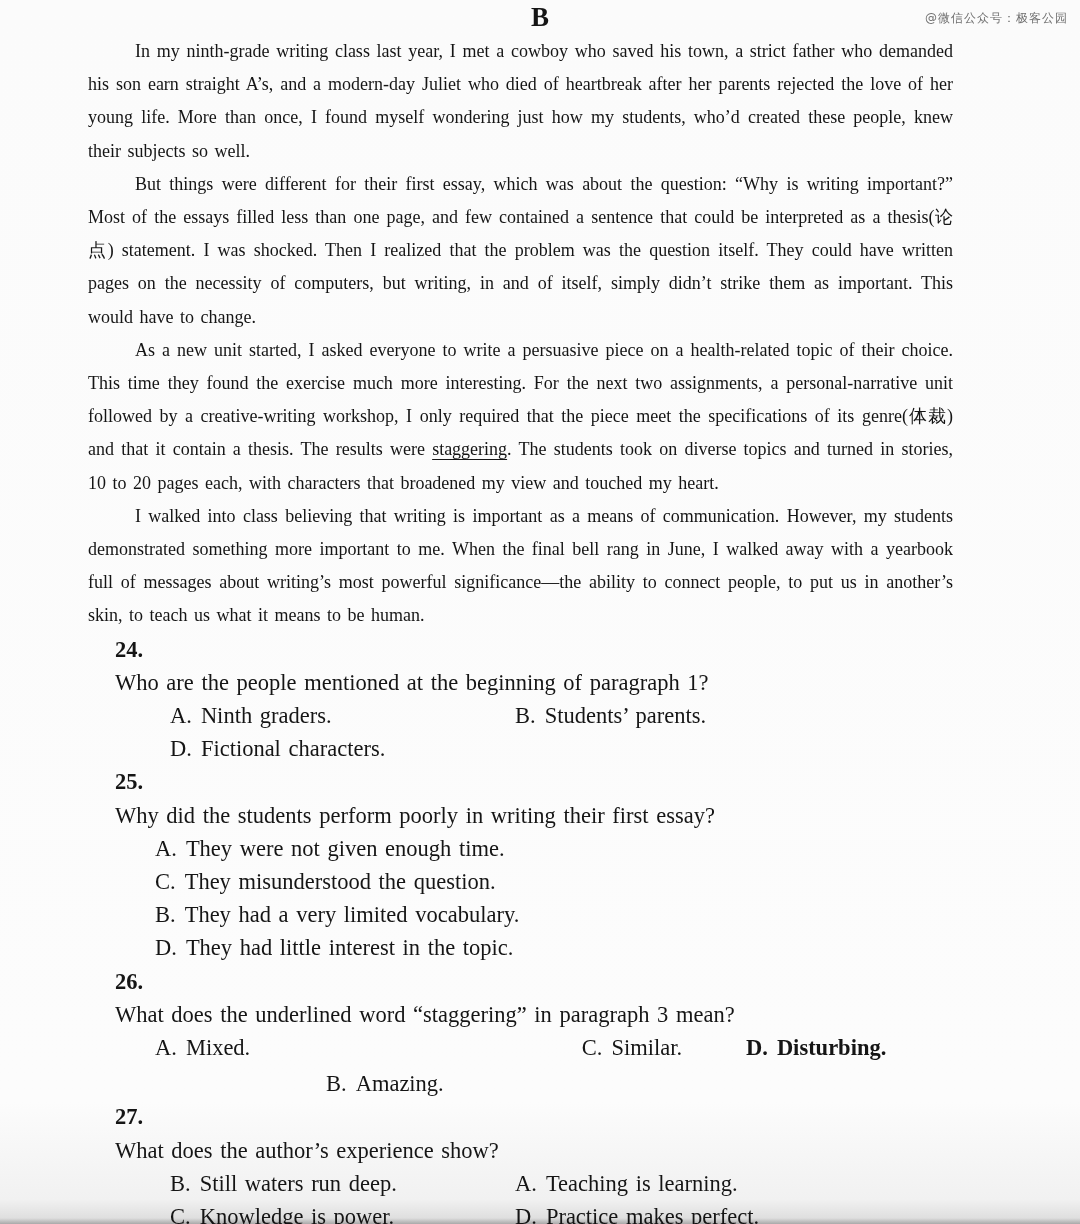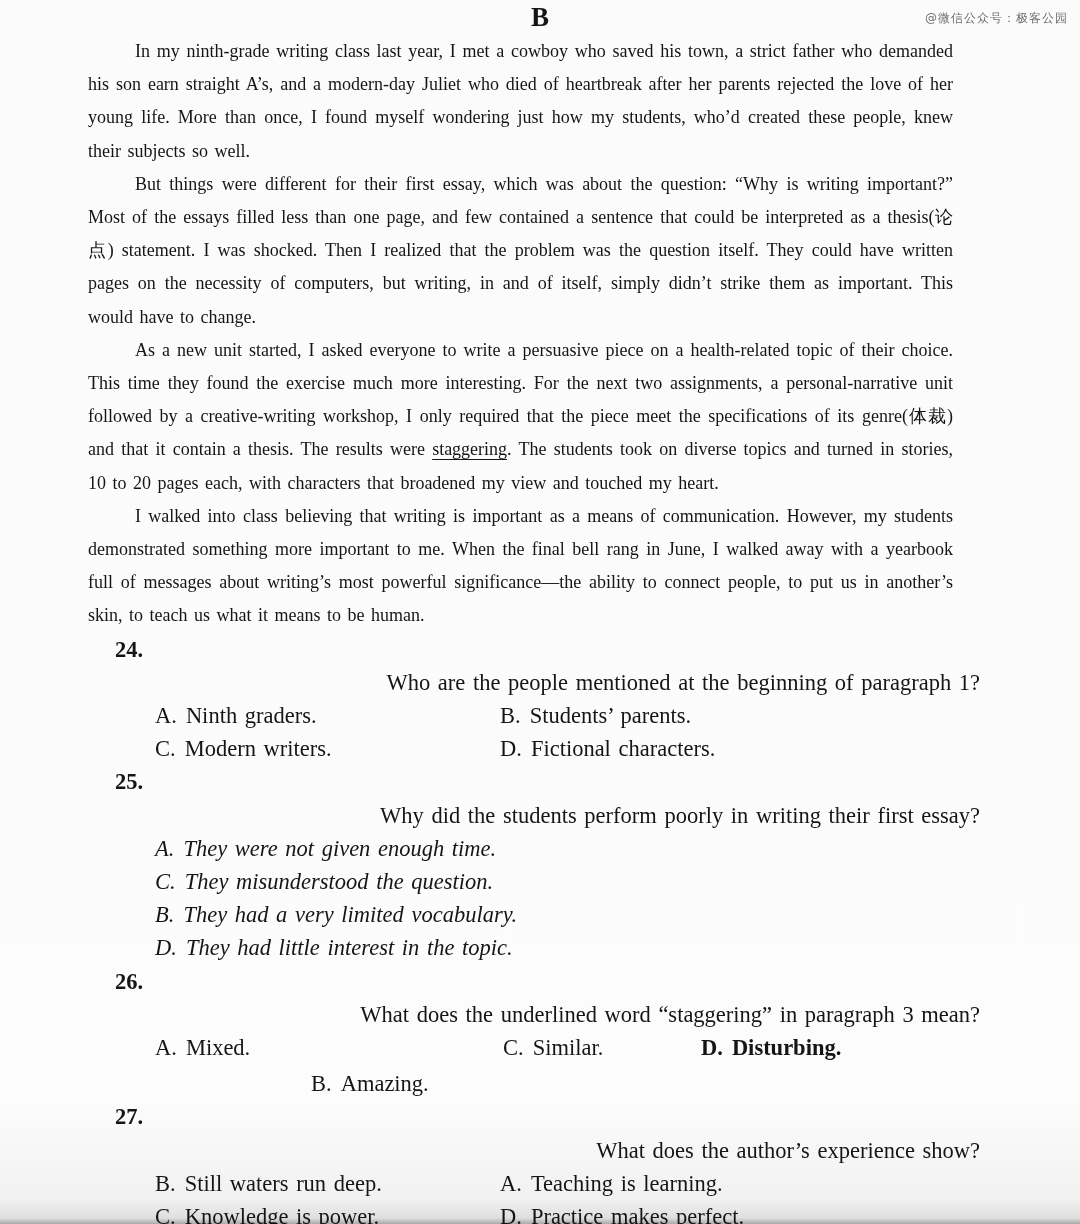--- a/index.html
+++ b/index.html
@@ -41,32 +41,32 @@
   .u { text-decoration: underline; text-underline-offset: 4px; }
   .questions {
     margin-left: 115px;
     width: 865px;
     font-size: 22.5px;
     line-height: 33.2px;
     word-spacing: 2px;
   }
   .q-head { display: flex; flex-direction: column; }
   .q-num { font-weight: 700; width: 45px; flex: none; }
-  .q-text { flex: 1; text-align: right; }
+  .q-text { flex: 1; }
   .opts-grid2 {
-    margin-left: 40px;
+    margin-left: 55px;
     display: grid;
     grid-template-columns: 345px 1fr;
   }
   .opts-list { margin-left: 40px; }
-  .opts-list .opt { display: block; font-style: italic; }
-  .opts-row { margin-left: 40px; display: flex; }
+  .opts-list .opt { display: block; }
+  .opts-row { margin-left: 40px; display: flex; gap: 15px; }
   .opts-row .opt:nth-child(1) { width: 156px; flex: none; }
   .opts-row .opt:nth-child(2) { width: 192px; flex: none; margin-top: 36px; }
-  .opts-row .opt:nth-child(3) { width: 198px; flex: none; }
+  .opts-row .opt:nth-child(3) { width: 198px; flex: none; text-align: center; }
   .opts-row .opt:nth-child(4) { flex: 1; font-weight: bold; }
   .opt { white-space: nowrap; }
   .opt-label { margin-right: 9px; }
   .bottom-edge {
     position: absolute; left: 0; right: 0; bottom: 0; height: 6px;
     background: linear-gradient(180deg, rgba(0,0,0,0) 0%, rgba(0,0,0,0.22) 100%);
   }
 </style>
 </head>
 <body>
@@ -87,21 +87,20 @@
   <div class="questions">
 
     <div class="question">
       <div class="q-head">
         <span class="q-num">24.</span>
         <span class="q-text">Who are the people mentioned at the beginning of paragraph 1?</span>
       </div>
       <div class="opts-grid2">
         <span class="opt"><span class="opt-label">A.</span><span>Ninth graders.</span></span>
         <span class="opt"><span class="opt-label">B.</span><span>Students’ parents.</span></span>
-        <span class="opt"><span class="opt-label">C.</span><span>Modern writers.</span></span>
         <span class="opt"><span class="opt-label">D.</span><span>Fictional characters.</span></span>
       </div>
     </div>
 
     <div class="question">
       <div class="q-head">
         <span class="q-num">25.</span>
         <span class="q-text">Why did the students perform poorly in writing their first essay?</span>
       </div>
       <div class="opts-list">

